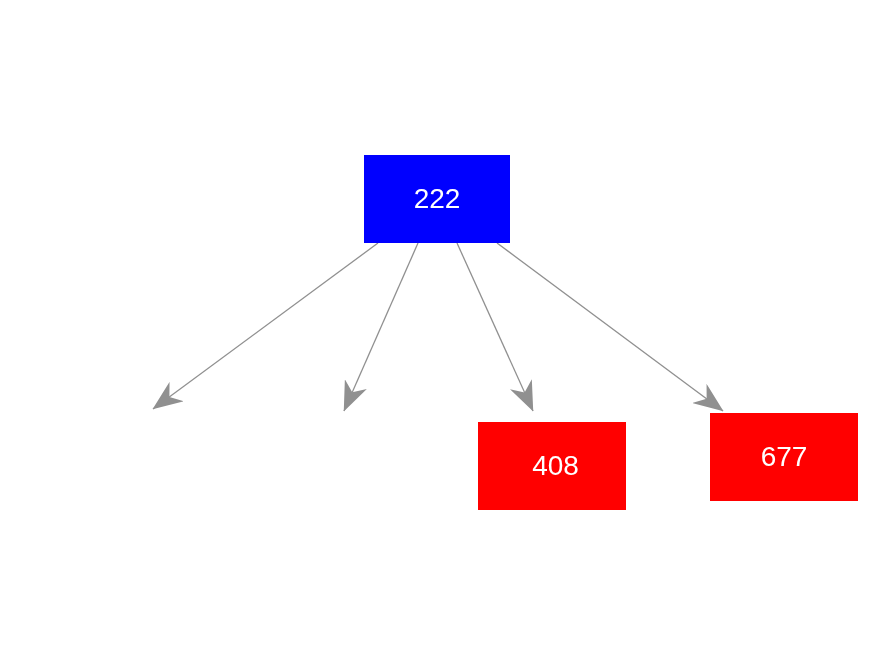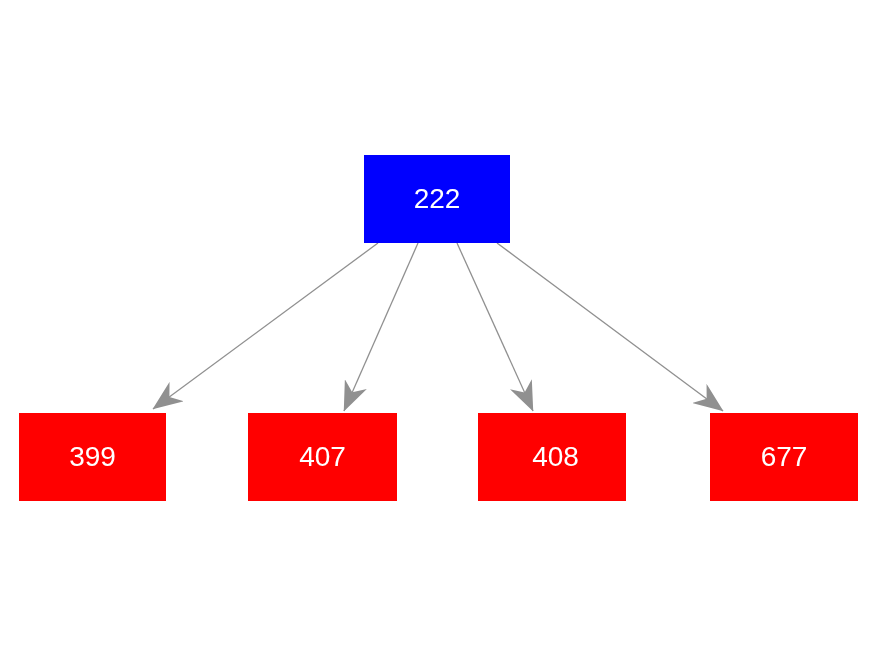--- a/index.html
+++ b/index.html
@@ -67,29 +67,23 @@
     <line x1="378" y1="243" x2="153" y2="409" marker-end="url(#arrowhead)"></line>
     <line x1="418" y1="243" x2="344" y2="411" marker-end="url(#arrowhead)"></line>
     <line x1="457" y1="243" x2="533" y2="411" marker-end="url(#arrowhead)"></line>
     <line x1="497" y1="243" x2="723" y2="411" marker-end="url(#arrowhead)"></line>
   </svg>
 
   <div class="node root" style="left:364px; top:155px; width:146px;">
     <span class="node-label">222</span>
   </div>
 
-  <div class="node child" style="left:19px; top:413px; width:147px;">
-    <span class="node-label">399</span>
-  </div>
 
-  <div class="node child" style="left:248px; top:413px; width:149px;">
-    <span class="node-label">407</span>
-  </div>
 
-  <div class="node child" style="left:478px; top:413px; width:148px;padding-left:7px;">
+  <div class="node child" style="left:478px; top:422px; width:148px;padding-left:7px;">
     <span class="node-label">408</span>
   </div>
 
   <div class="node child" style="left:710px; top:413px; width:148px;">
     <span class="node-label">677</span>
   </div>
 
 </div>
 
 </body></html>

